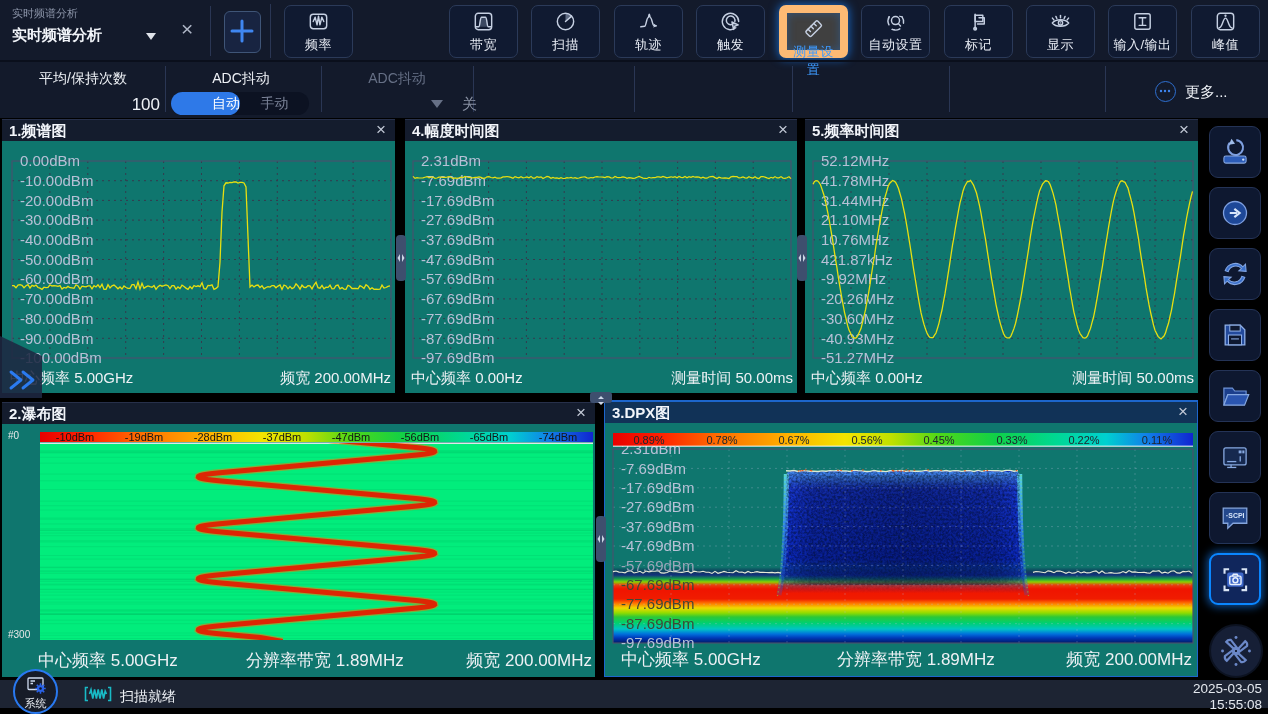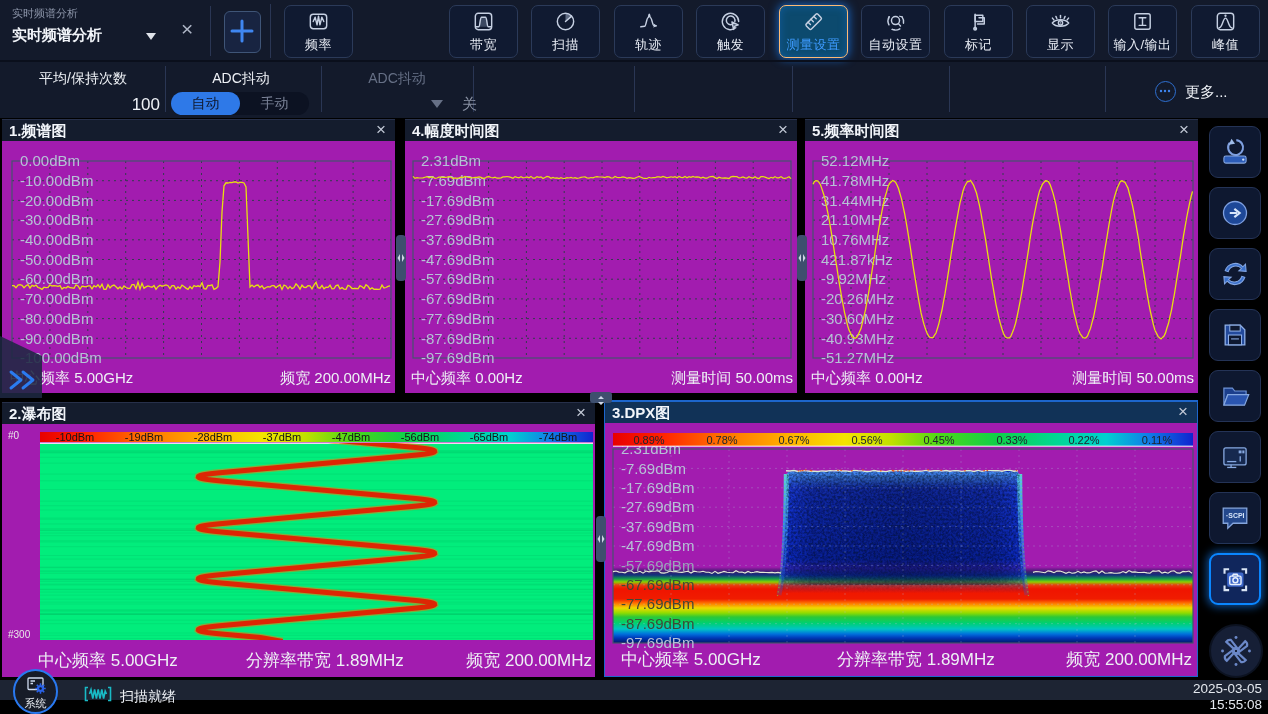--- a/index.html
+++ b/index.html
@@ -2,35 +2,35 @@
 <html><head><meta charset="utf-8"><style>
 *{margin:0;padding:0;box-sizing:border-box}
 html,body{width:1268px;height:714px;background:#000;font-family:"Liberation Sans",sans-serif;overflow:hidden}
 #app{position:absolute;inset:0}
 .abs{position:absolute}
 #topbar{position:absolute;left:0;top:0;width:1268px;height:118px;background:#131a2b}
 .vsep{position:absolute;width:1px;background:#2a3654}
 .tb{position:absolute;top:5px;width:69px;height:53px;background:#101a31;border:1px solid #2b3a59;border-radius:7px;text-align:center}
 .tb svg{width:25px;height:25px;margin-top:3px;stroke:#c6d0e2;stroke-width:1.5;fill:none;stroke-linecap:round;stroke-linejoin:round}
 .tb span{display:block;font-size:13px;color:#e8ecf4;margin-top:-2px;letter-spacing:0.5px}
-.tb.act{border:1px solid #fdba74;background:#0c4a6e;box-shadow:0 0 10px 1px rgba(25,125,240,0.75),inset 0 0 8px rgba(25,125,240,0.35)}
+.tb.act{border:8px solid #fdba74;background:#404040;box-shadow:0 0 10px 1px rgba(25,125,240,0.75),inset 0 0 8px rgba(25,125,240,0.35)}
 .tb.act span{color:#3e9bff}
 .r2lab{position:absolute;top:70px;font-size:14px;color:#eef1f6;text-align:center;width:160px}
 .r2val{position:absolute;top:95px;font-size:17px;color:#eef1f6;text-align:right;width:160px}
-.panel{position:absolute;background:#a21caf}
+.panel{position:absolute;background:#0f766e}
 .phead{position:absolute;left:0;top:0;right:0;height:22px;background:#141c2d;border-top:1px solid #27304a}
 .phead .t{position:absolute;left:7px;top:2px;font-size:15px;font-weight:bold;color:#f2f5fa}
 .phead .x{position:absolute;right:9px;top:0px;font-size:17px;color:#c2c9d6}
 .pfoot{position:absolute;font-size:15px;color:#eef1f5;white-space:nowrap}
 .pfoot2{position:absolute;font-size:17px;color:#eef1f5;white-space:nowrap}
 svg text{font-family:"Liberation Sans",sans-serif}
 .vh{position:absolute;width:10px;height:46px;background:#3e4f6e;border-radius:4px}
 .tbr{position:absolute;left:1209px;width:52px;height:52px;background:#0e1830;border:1px solid #243356;border-radius:9px}
 .tbr svg{width:34px;height:34px;margin:8px;display:block}
-#statusbar{position:absolute;left:0;top:680px;width:1268px;height:20px;background:#1d2433}
+#statusbar{position:absolute;left:0;top:680px;width:1268px;height:28px;background:#1d2433}
 </style></head><body>
 <div id="app">
 <div id="topbar">
  <div style="position:absolute;left:12px;top:6px;font-size:11px;color:#8b94a8">实时频谱分析</div>
  <div style="position:absolute;left:12px;top:26px;font-size:15px;font-weight:bold;color:#f2f5fa">实时频谱分析</div>
  <div style="position:absolute;left:146px;top:33px;width:0;height:0;border-left:5.5px solid transparent;border-right:5.5px solid transparent;border-top:7px solid #dfe3ea"></div>
  <div style="position:absolute;left:181px;top:17px;font-size:21px;color:#aeb6c6">×</div>
  <div class="vsep" style="left:210px;top:6px;height:50px"></div>
  <div class="vsep" style="left:270px;top:4px;height:54px"></div>
  <div style="position:absolute;left:224px;top:11px;width:37px;height:42px;border:1.5px solid #3f5577;border-radius:6px;background:#182441">
@@ -109,21 +109,21 @@
  <div class="vsep" style="left:321px;top:66px;height:46px"></div>
  <div class="vsep" style="left:473px;top:66px;height:46px"></div>
  <div class="vsep" style="left:634px;top:66px;height:46px"></div>
  <div class="vsep" style="left:792px;top:66px;height:46px"></div>
  <div class="vsep" style="left:949px;top:66px;height:46px"></div>
  <div class="vsep" style="left:1105px;top:66px;height:46px"></div>
  <div class="r2lab" style="left:3px">平均/保持次数</div>
  <div class="r2val" style="left:0px">100</div>
  <div class="r2lab" style="left:161px">ADC抖动</div>
  <div style="position:absolute;left:171px;top:92px;width:138px;height:23px;background:#0c1222;border-radius:12px">
-   <div style="position:absolute;left:0;top:0;width:69px;height:23px;background:#2e79e8;border-radius:12px;text-align:center;font-size:14px;color:#0f172a;line-height:23px">自动</div>
+   <div style="position:absolute;left:0;top:0;width:69px;height:23px;background:#2e79e8;border-radius:12px;text-align:right;font-size:14px;color:#ffffff;line-height:23px">自动</div>
    <div style="position:absolute;left:69px;top:0;width:69px;height:23px;text-align:center;font-size:14px;color:#7c8499;line-height:23px">手动</div>
  </div>
  <div class="r2lab" style="left:317px;color:#667086">ADC抖动</div>
  <div class="r2val" style="left:317px;color:#8a92a4;font-size:15px">关</div>
  <div style="position:absolute;left:431px;top:100px;width:0;height:0;border-left:6.5px solid transparent;border-right:6.5px solid transparent;border-top:8px solid #667086"></div>
  <div style="position:absolute;left:1155px;top:81px;width:21px;height:21px;border:1.5px solid #2e6fd0;border-radius:50%"><svg width="18" height="18">
           <circle cx="5" cy="9" r="1.2" fill="#3f86f0"></circle>
           <circle cx="9" cy="9" r="1.2" fill="#3f86f0"></circle>
           <circle cx="13" cy="9" r="1.2" fill="#3f86f0"></circle>
         </svg></div>

